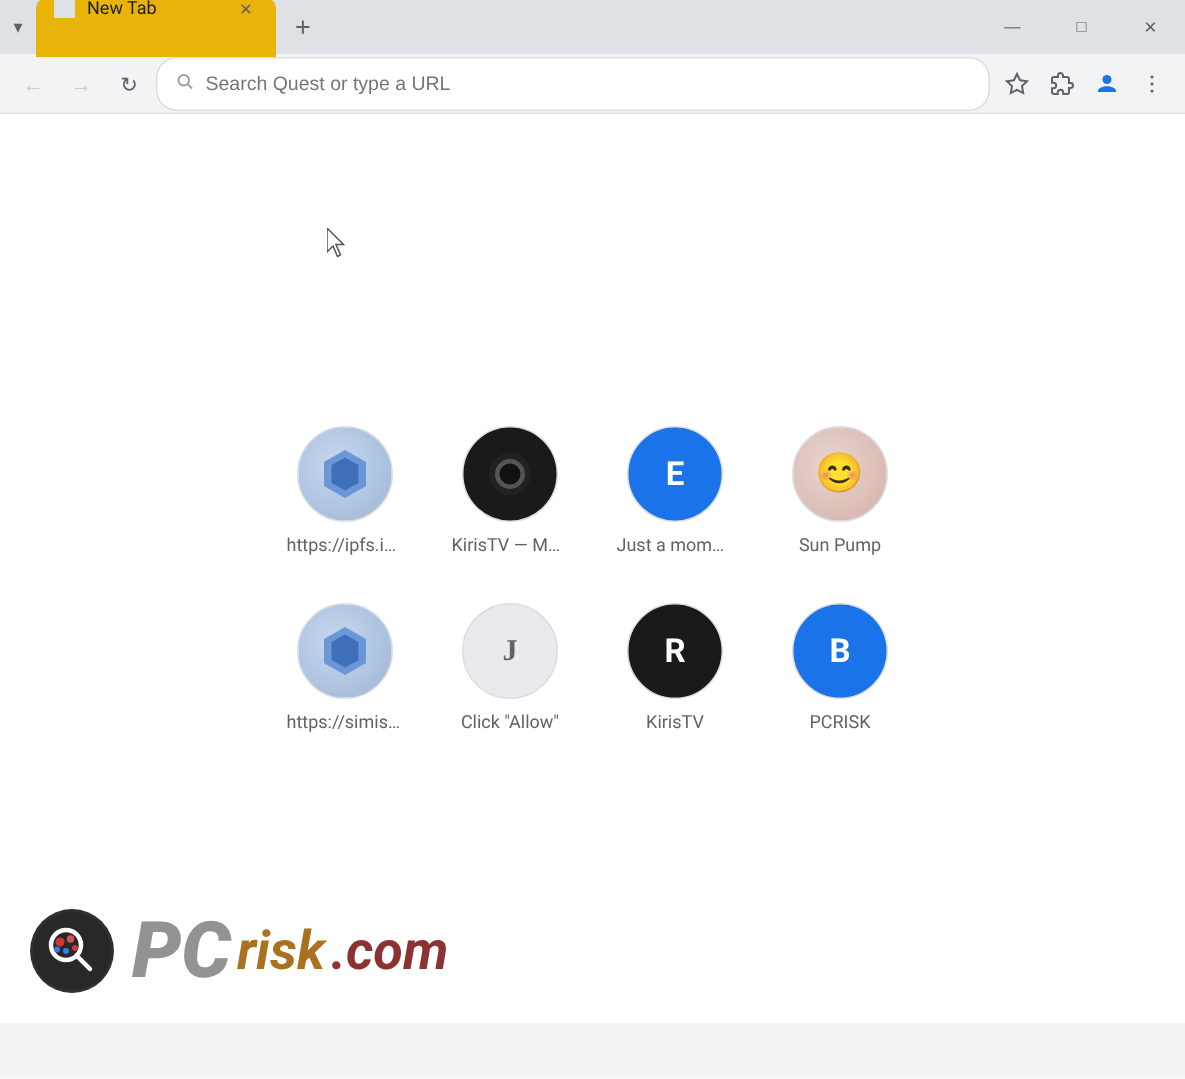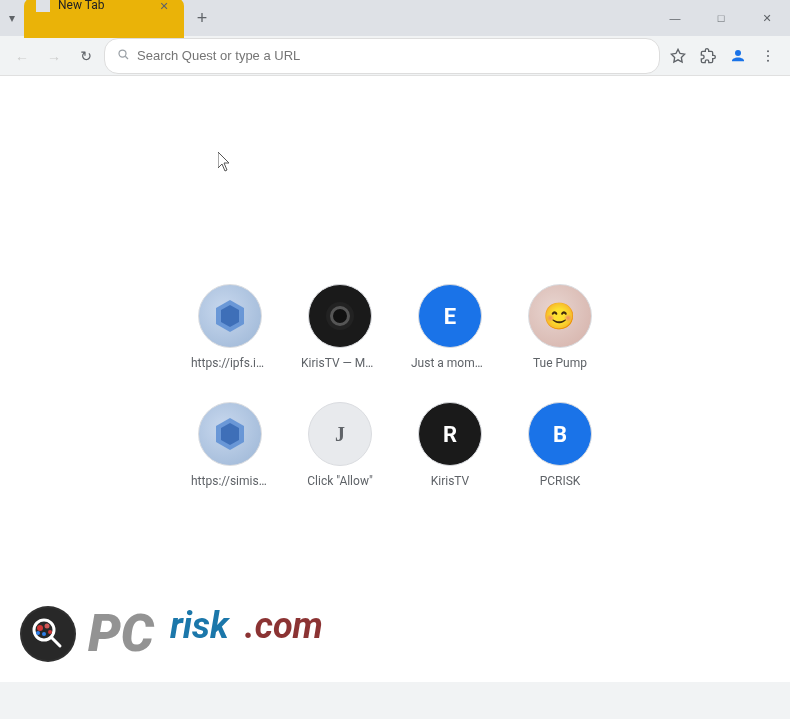--- a/index.html
+++ b/index.html
@@ -214,34 +214,34 @@
       background: #1a1a1a;
       border-radius: 50%;
       display: flex;
       align-items: center;
       justify-content: center;
       position: relative;
       overflow: hidden;
     }
     .pcrisk-logo-text {
       display: flex;
-      align-items: flex-start;
-      gap: 16px;
+      align-items: center;
+      gap: 4px;
     }
     .pcrisk-pc {
       font-size: 52px;
       font-weight: 900;
       color: #888;
       line-height: 1;
       font-style: italic;
     }
     .pcrisk-risk {
       font-size: 36px;
       font-weight: 700;
-      color: #0369a1;
+      color: #a16207;
       line-height: 1;
       font-style: italic;
     }
     .pcrisk-dot-com {
       font-size: 36px;
       font-weight: 700;
       color: #7f1d1d;
       line-height: 1;
       font-style: italic;
     }
@@ -378,21 +378,21 @@
       <div class="speed-dial-item">
         <div class="speed-dial-icon" style="background: rgb(26, 115, 232); color: white;">
           <span style="font-size: 22px; font-weight: bold;">E</span>
         </div>
         <span class="speed-dial-label">Just a mome...</span>
       </div>
       <div class="speed-dial-item">
         <div class="speed-dial-icon" style="background: radial-gradient(circle at 40% 40%, rgb(232, 213, 208), rgb(212, 176, 168)); color: white;">
           <div style="font-size:26px;line-height:1;">😊</div>
         </div>
-        <span class="speed-dial-label">Tue Pump</span>
+        <span class="speed-dial-label">Sun Pump</span>
       </div>
       <div class="speed-dial-item">
         <div class="speed-dial-icon" style="background: radial-gradient(circle at 40% 40%, rgb(200, 216, 238), rgb(155, 181, 213)); color: white;">
           <svg width="36" height="36" viewBox="0 0 36 36">
       <polygon points="18,2 32,10 32,26 18,34 4,26 4,10" fill="#5b8dd4" opacity="0.85"></polygon>
       <polygon points="18,7 27,12 27,24 18,29 9,24 9,12" fill="#3a6ab5" opacity="0.9"></polygon>
     </svg>
         </div>
         <span class="speed-dial-label">https://simise...</span>
       </div>

